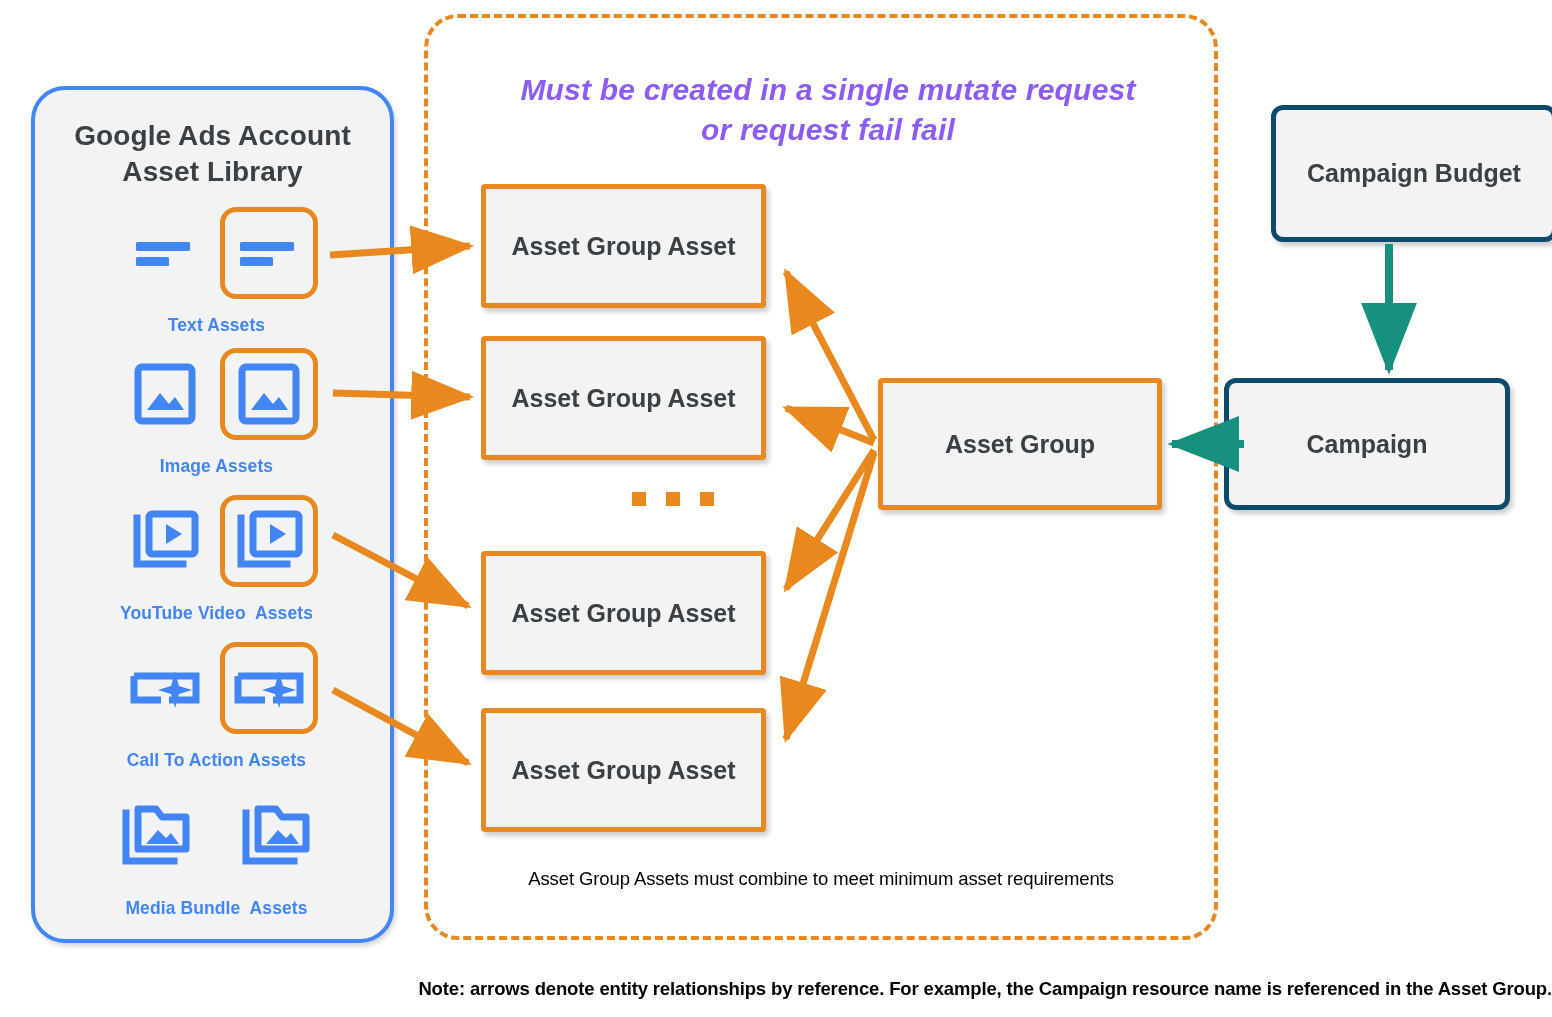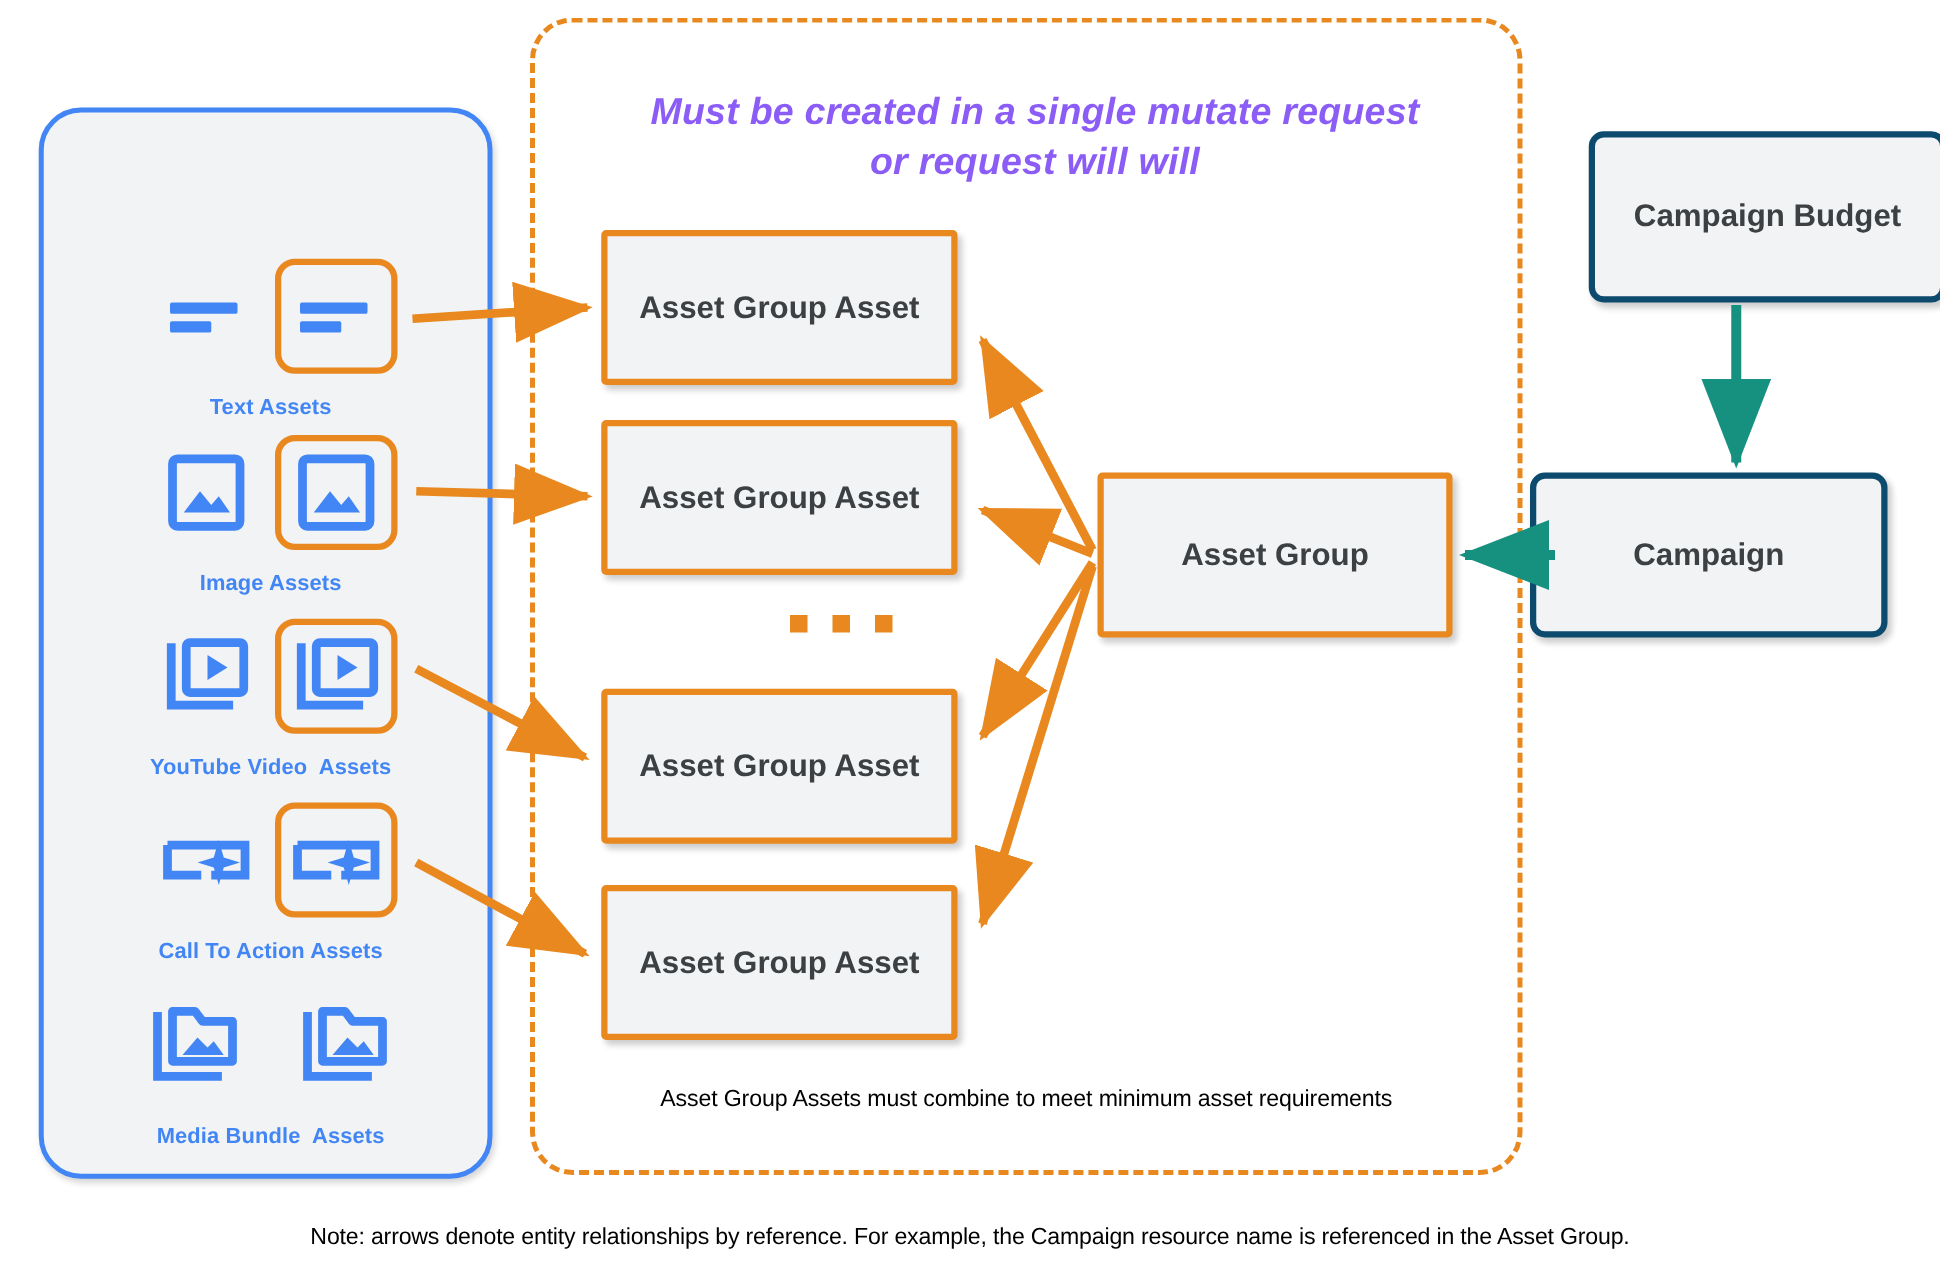--- a/index.html
+++ b/index.html
@@ -100,34 +100,34 @@
   .campaign-budget-node { left: 1246px; top: 105px; width: 286px; height: 137px; }
   .campaign-node { left: 1199px; top: 378px; width: 286px; height: 132px; }
 
   
   .ellipsis { position: absolute; left: 632px; top: 492px; display: flex; gap: 20px; z-index: 3; }
   .ellipsis span { display: block; width: 14px; height: 14px; background: #e8881f; }
 
   
   .page-note {
     position: absolute; left: 0; right: 0; top: 978px;
-    text-align: center;
-    font-size: 18.5px; font-weight: 400; color: #000;
+    text-align: right;
+    font-size: 18.5px; font-weight: 700; color: #000;
     letter-spacing: -.15px;
   }
 </style>
 </head>
 <body>
 
 <div id="stage">
 
   <div class="mutate-box">
     <div class="mutate-heading">
       <span>Must be created in a single mutate request</span><br>
-      <span>or request will will</span>
+      <span>or request fail fail</span>
     </div>
     <div class="mutate-footnote">Asset Group Assets must combine to meet minimum asset requirements</div>
   </div>
 
   <svg id="wires" viewBox="0 0 1552 1017">
     <defs>
       <marker id="arrowOrange" markerWidth="9" markerHeight="7" refX="8.4" refY="3.5" orient="auto" markerUnits="strokeWidth">
         <path d="M0,0 L9,3.5 L0,7 z" fill="#e8881f"></path>
       </marker>
       <marker id="arrowTeal" markerWidth="9" markerHeight="7" refX="8.4" refY="3.5" orient="auto" markerUnits="strokeWidth">
@@ -161,20 +161,24 @@
     <g>
       <path d="M1389,244 L1389,370" stroke="#17917f" stroke-width="8" fill="none" marker-end="url(#arrowTeal)"></path>
     </g>
 
     <g>
       <path d="M1244,444 L1172,444" stroke="#17917f" stroke-width="8" fill="none" marker-end="url(#arrowTeal)"></path>
     </g>
   </svg>
 
   <div class="library-panel">
+    <div class="library-title">
+      <span>Google Ads Account</span><br>
+      <span>Asset Library</span>
+    </div>
 
     <div class="asset-row" style="top:117px">
       <div class="asset-icons">
         <div class="icon-wrap">
           <svg width="62" height="40" viewBox="0 0 62 40">
             <rect x="2" y="9" width="54" height="9" rx="1.5" fill="#4285f4"></rect>
             <rect x="2" y="24" width="33" height="9" rx="1.5" fill="#4285f4"></rect>
           </svg>
         </div>
         <div class="icon-wrap selected">

